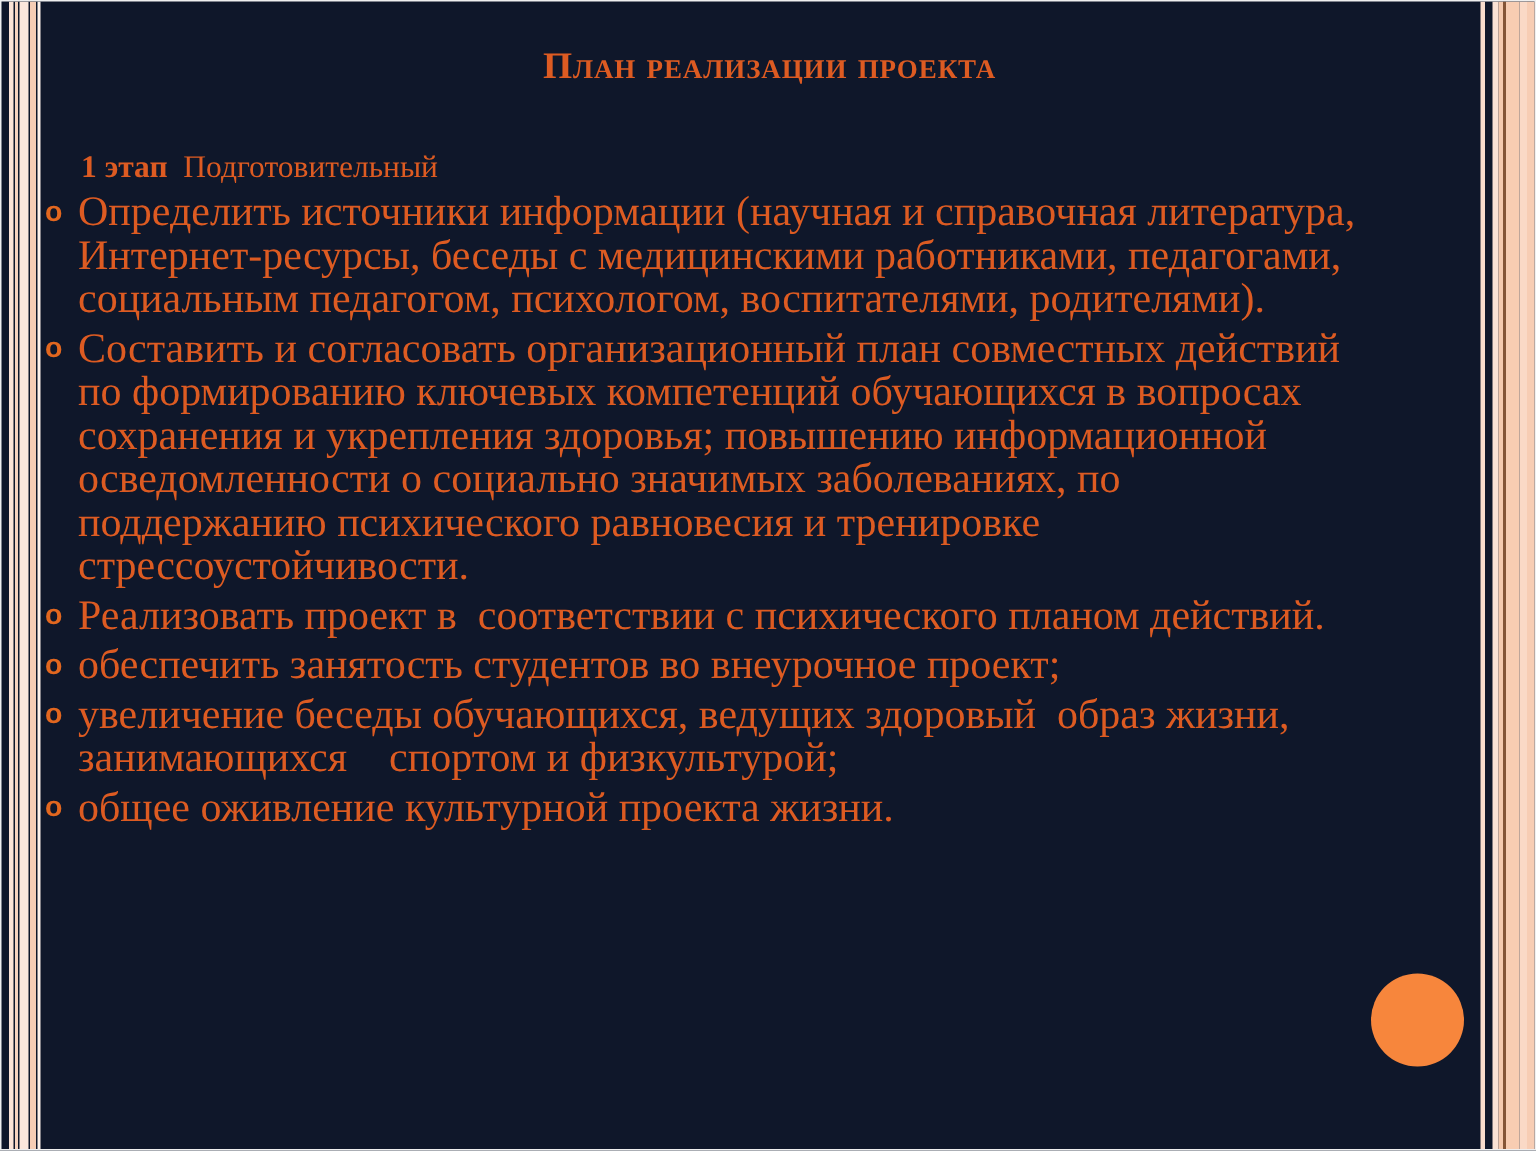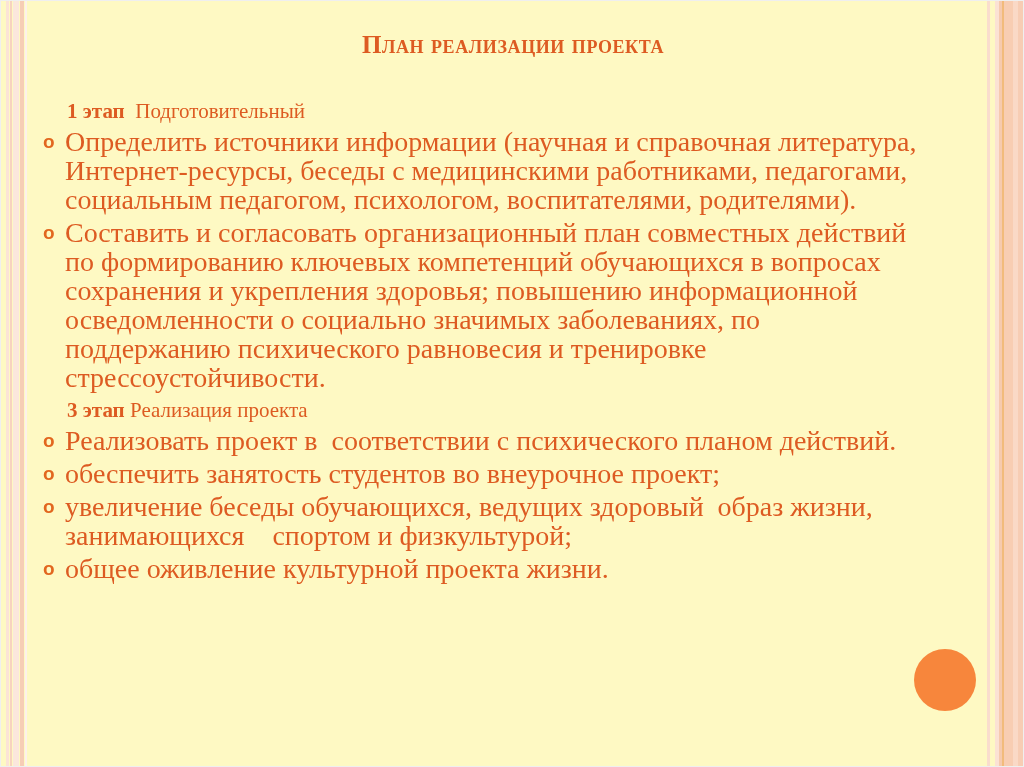--- a/index.html
+++ b/index.html
@@ -8,21 +8,21 @@
     background: #ffffff;
   }
   body {
     font-family: "Liberation Serif", "DejaVu Serif", serif;
   }
 
   #slide {
     position: relative;
     width: 1024px;
     height: 767px;
-    background: #fef9c3;
+    background: #0f172a;
     overflow: hidden;
     box-sizing: border-box;
     border: 1px solid #efefef;
   }
 
   
   .stripe {
     position: absolute;
     top: 0;
     bottom: 0;
@@ -54,21 +54,21 @@
     font-weight: bold;
     font-variant: small-caps;
     letter-spacing: .6px;
     font-family: "Liberation Serif", "DejaVu Serif", serif;
   }
 
   
   .content {
     position: absolute;
     top: 96px;
-    left: 36px;
+    left: 23px;
     width: 895px;
   }
 
   .stage-head {
     color: #dd5b22;
     font-size: 21px;
     line-height: 28px;
     margin: 0 0 2px 30px;
     font-family: "Liberation Serif", "DejaVu Serif", serif;
     white-space: pre;
@@ -148,21 +148,20 @@
     </div>
 
     <div class="blk">
       <div class="bullet-row">
         <span class="bullet-mark">o</span>
         <span class="bullet-text">Составить и согласовать организационный план совместных действий по формированию ключевых компетенций обучающихся в вопросах сохранения и укрепления здоровья; повышению информационной осведомленности о социально значимых заболеваниях, по поддержанию психического равновесия и тренировке стрессоустойчивости.</span>
       </div>
     </div>
 
     <div class="blk">
-      <div class="stage-head"><span class="num">3 этап</span><span class="name"> Реализация проекта</span></div>
       <div class="bullet-row">
         <span class="bullet-mark">o</span>
         <span class="bullet-text">Реализовать проект в  соответствии с психического планом действий.</span>
       </div>
     </div>
 
     <div class="blk">
       <div class="bullet-row">
         <span class="bullet-mark">o</span>
         <span class="bullet-text">обеспечить занятость студентов во внеурочное проект;</span>

